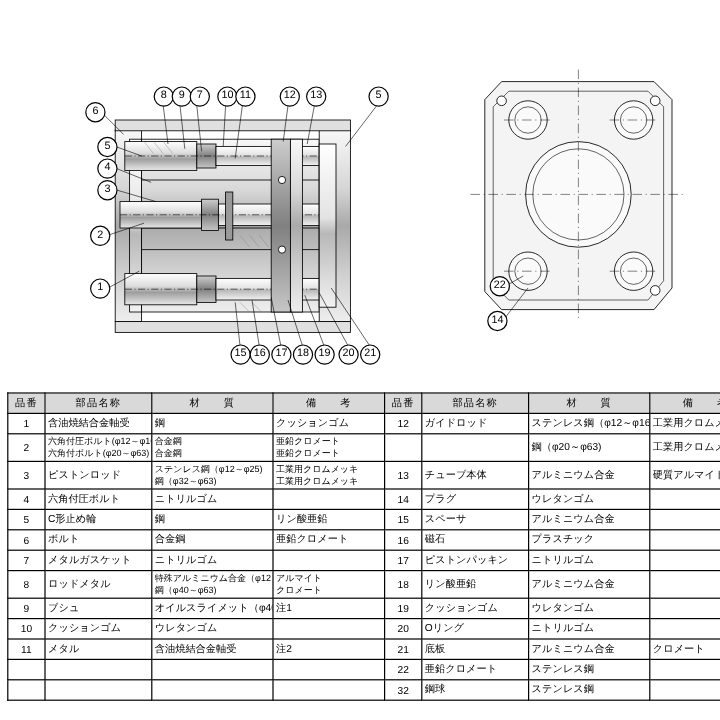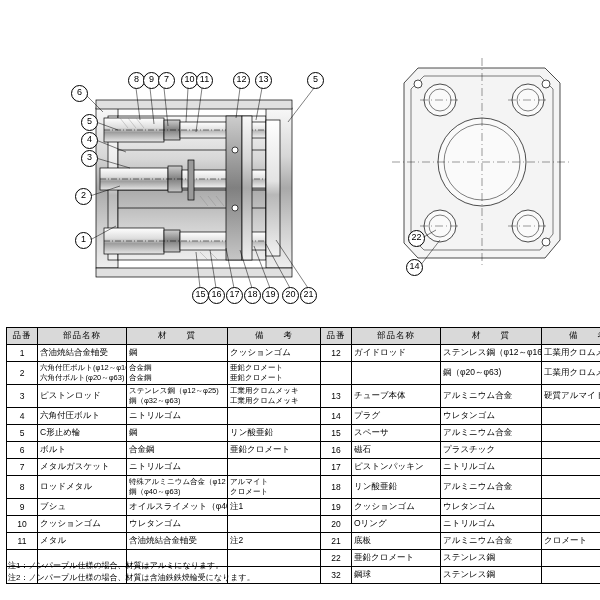--- a/index.html
+++ b/index.html
@@ -396,18 +396,14 @@
             <td class="c-note"></td>
             <td class="c-no center">32</td>
             <td class="c-name">鋼球</td>
             <td class="c-mat">ステンレス鋼</td>
             <td class="c-note"></td>
           </tr>
         </tbody>
     </table>
   </div>
 
-  <div class="notes">
-    <div>注1：ノンパープル仕様の場合、材質はアルミになります。</div>
-    <div>注2：ノンパープル仕様の場合、材質は含油鉄鉄焼輪受になります。</div>
-  </div>
 
 </div>
 
 </body></html>

